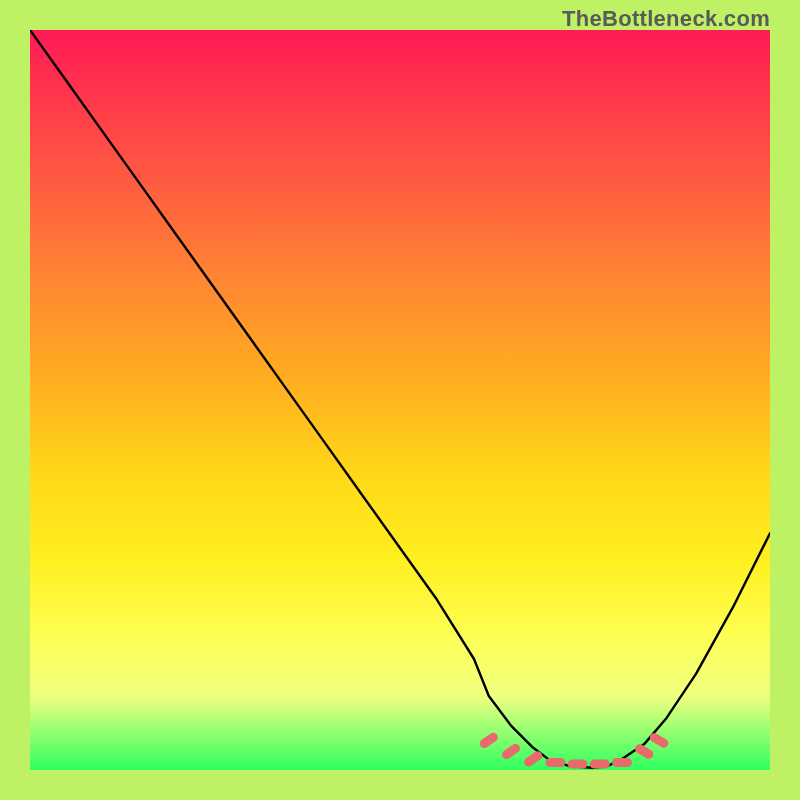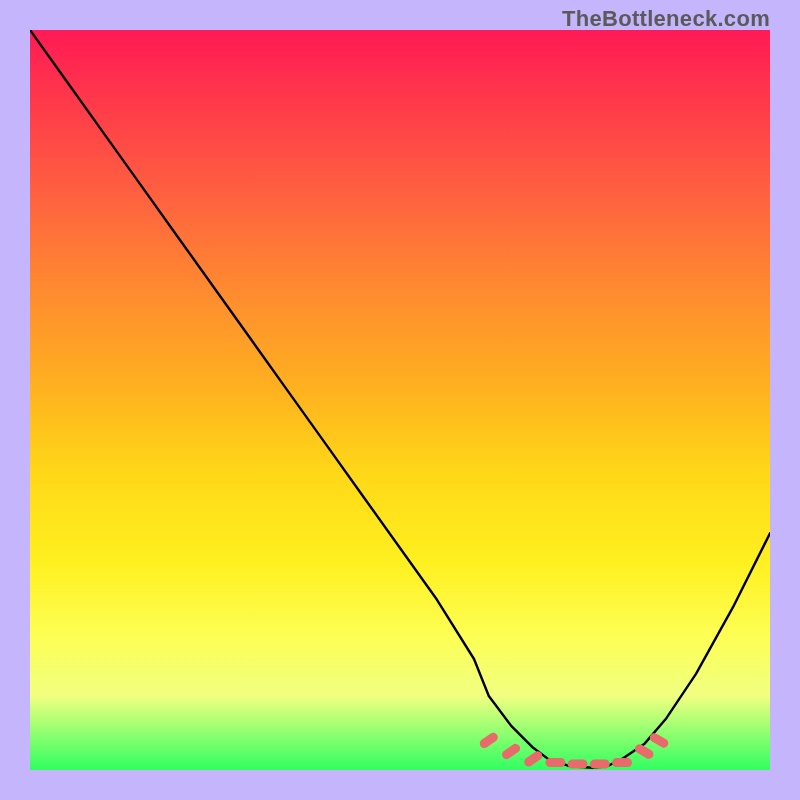--- a/index.html
+++ b/index.html
@@ -1,17 +1,17 @@
 <!DOCTYPE html>
 <html><head>
 <meta charset="utf-8">
 <style>
   * { margin: 0; padding: 0; box-sizing: border-box; }
   html, body { width: 800px; height: 800px; background: #000; overflow: hidden; }
-  .wrapper { position: relative; width: 800px; height: 800px; background: #c4b5fd; }
+  .wrapper { position: relative; width: 800px; height: 800px; background: #bef264; }
   .plot-area {
     position: absolute;
     left: 30px;
     top: 30px;
     width: 740px;
     height: 740px;
   }
   .gradient {
     position: absolute;
     inset: 0;

